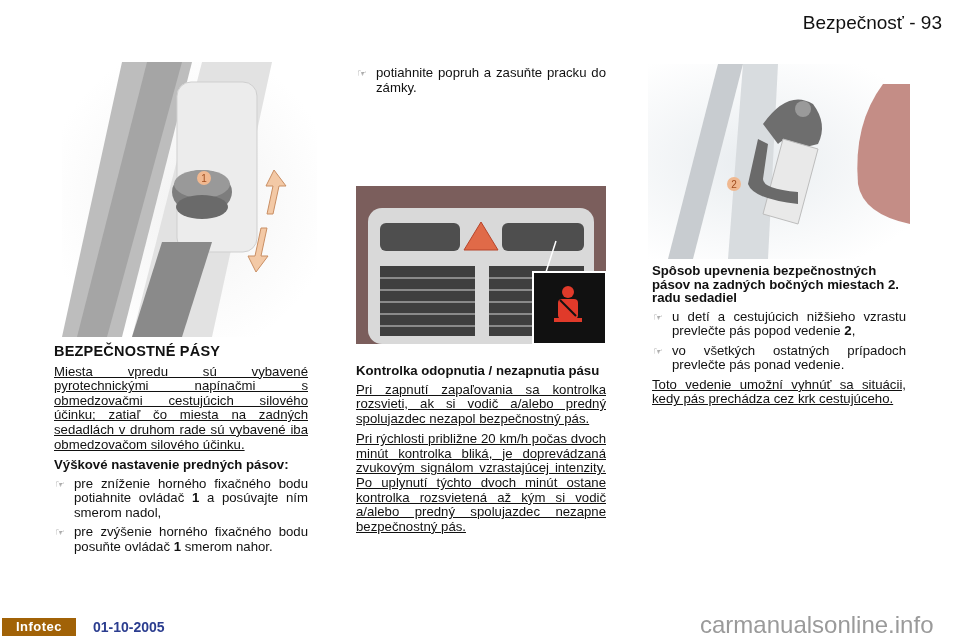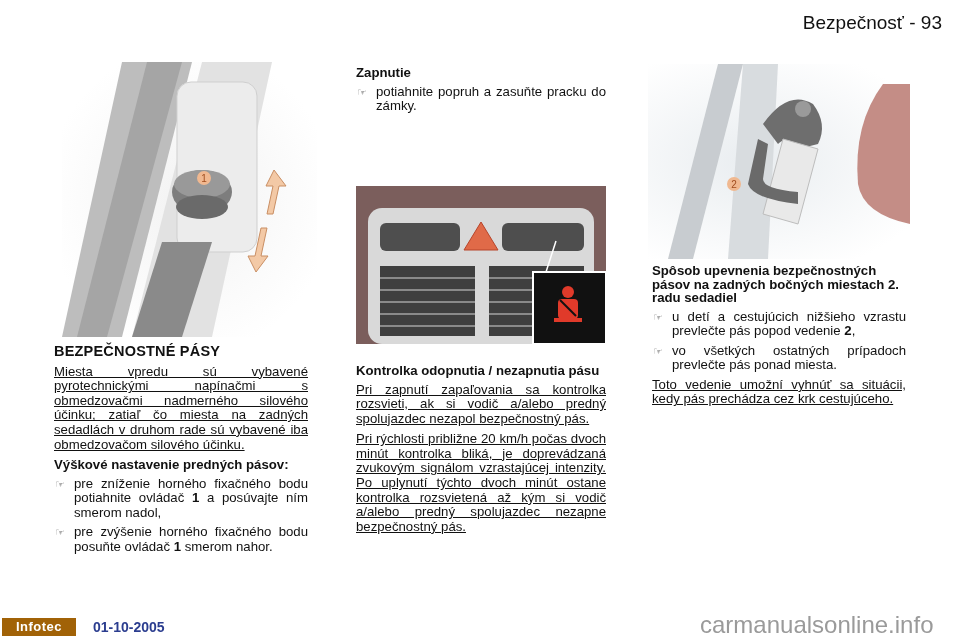--- a/index.html
+++ b/index.html
@@ -54,34 +54,33 @@
     </g>
     <g>
       <polygon points="212,108 224,124 217,124 211,152 205,152 211,124 204,124" fill="#f3c9a6" stroke="#c98e63"></polygon>
       <polygon points="194,210 206,194 199,194 205,166 199,166 193,194 186,194" fill="#f3c9a6" stroke="#c98e63"></polygon>
     </g>
   </svg>
 </div>
 
 <div class="col" style="left:54px; top:344px; width:254px;">
   <div class="h1">BEZPEČNOSTNÉ PÁSY</div>
-  <p>Miesta vpredu sú vybavené pyrotechnickými napínačmi s obmedzovačmi nadmerného silového účinku; zatiaľ čo miesta na zadných sedadlách v druhom rade sú vybavené iba obmedzovačom silového účinku.</p>
+  <p>Miesta vpredu sú vybavené pyrotechnickými napínačmi s obmedzovačmi cestujúcich silového účinku; zatiaľ čo miesta na zadných sedadlách v druhom rade sú vybavené iba obmedzovačom silového účinku.</p>
   <div class="h3">Výškové nastavenie predných pásov:</div>
   <div class="bullet">
     <span class="bi">☞</span>
     <span>pre zníženie horného fixačného bodu potiahnite ovládač </span><b class="ref">1</b><span> a posúvajte ním smerom nadol,</span>
   </div>
   <div class="bullet">
     <span class="bi">☞</span>
     <span>pre zvýšenie horného fixačného bodu posuňte ovládač </span><b class="ref">1</b><span> smerom nahor.</span>
   </div>
 </div>
 
 <div class="col" style="left:356px; top:66px; width:250px;">
-  <div class="h3">Zapnutie</div>
   <div class="bullet">
     <span class="bi">☞</span>
     <span>potiahnite popruh a zasuňte pracku do zámky.</span>
   </div>
 </div>
 
 <div class="figure fig2">
   <svg width="250" height="158" viewBox="0 0 250 158">
     <rect x="0" y="0" width="250" height="158" fill="#7b5e5c"></rect>
     <rect x="12" y="22" width="226" height="136" rx="14" fill="#d9d9d9"></rect>
@@ -136,20 +135,20 @@
 </div>
 
 <div class="col" style="left:652px; top:264px; width:254px;">
   <div class="h3">Spôsob upevnenia bezpečnostných pásov na zadných bočných miestach 2. radu sedadiel</div>
   <div class="bullet">
     <span class="bi">☞</span>
     <span>u detí a cestujúcich nižšieho vzrastu prevlečte pás popod vedenie </span><b class="ref">2</b><span>,</span>
   </div>
   <div class="bullet">
     <span class="bi">☞</span>
-    <span>vo všetkých ostatných prípadoch prevlečte pás ponad miesta.</span>
+    <span>vo všetkých ostatných prípadoch prevlečte pás ponad vedenie.</span>
   </div>
   <p>Toto vedenie umožní vyhnúť sa situácii, kedy pás prechádza cez krk cestujúceho.</p>
 </div>
 
 <div class="abs footer-logo">Infotec</div>
 <div class="abs footer-date">01-10-2005</div>
 <div class="abs watermark">carmanualsonline.info</div>
 
 </body></html>

